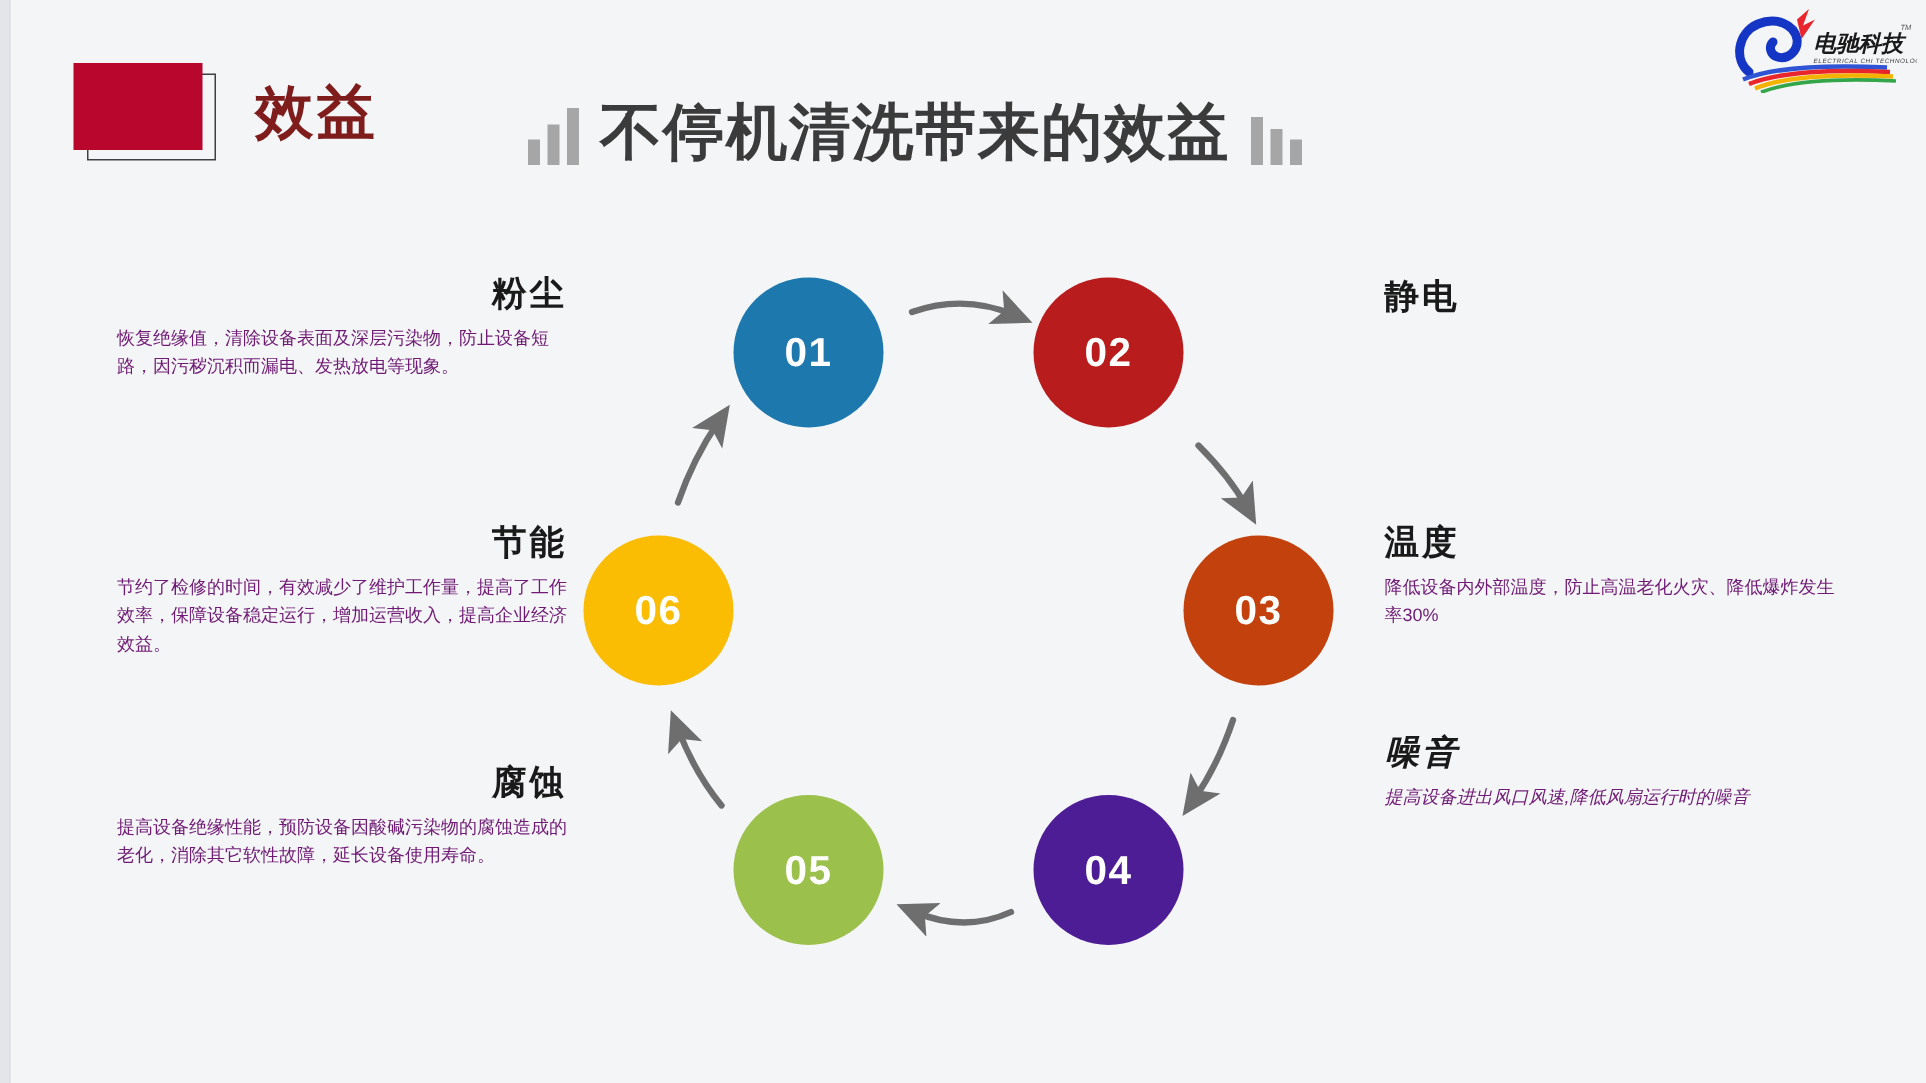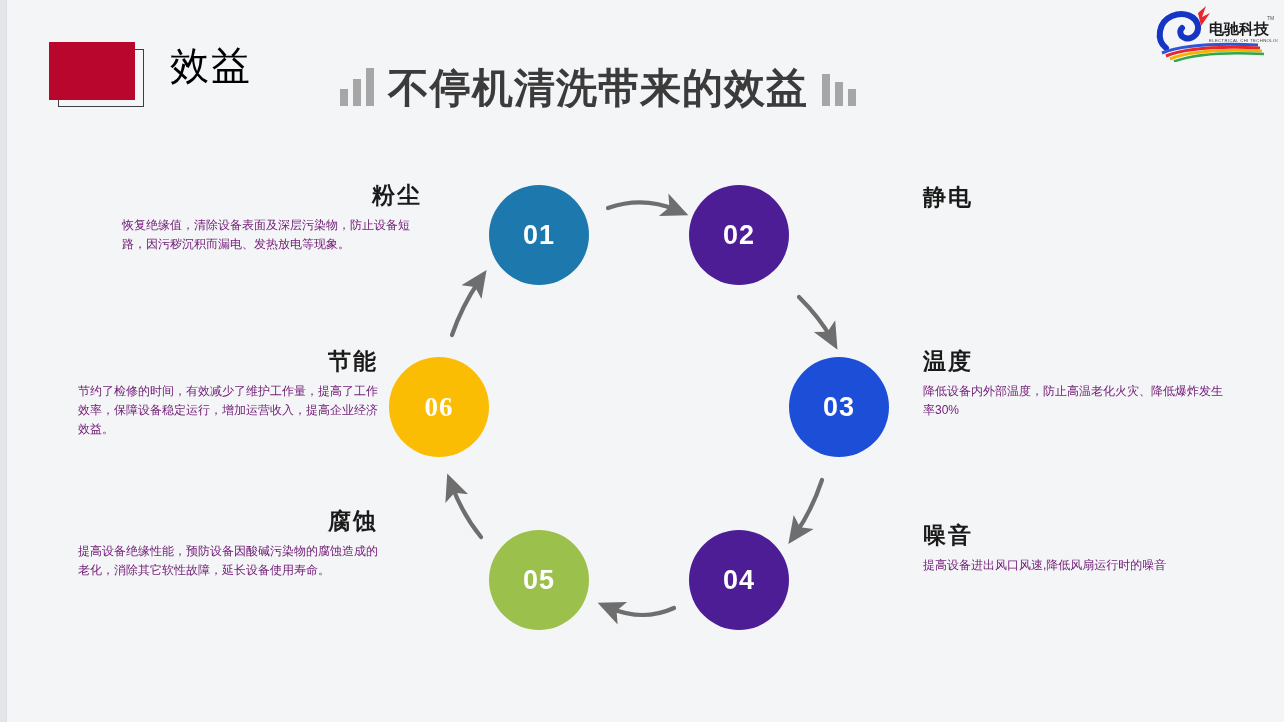--- a/index.html
+++ b/index.html
@@ -32,33 +32,33 @@
     background: transparent;
   }
   .badge-fill {
     position: absolute;
     left: 49px; top: 42px;
     width: 86px; height: 58px;
     background: #b8062c;
   }
   .badge-label {
     position: absolute;
-    left: 170px; top: 45px;
+    left: 170px; top: 55px;
     font-size: 39px;
-    font-weight: 400;
-    color: #000000;
+    font-weight: 700;
+    color: #7f1d1d;
     letter-spacing: 2px;
     line-height: 1.1;
   }
 
   .title-wrap {
     position: absolute;
-    left: 340px; top: 68px;
+    left: 352px; top: 68px;
     display: flex;
-    align-items: flex-start;
+    align-items: flex-end;
     gap: 14px;
   }
   .bars { display: flex; align-items: flex-end; gap: 5px; height: 38px; }
   .bars span { display: block; width: 8px; background: #a6a6a6; }
   .bars.asc span:nth-child(1) { height: 17px; }
   .bars.asc span:nth-child(2) { height: 27px; }
   .bars.asc span:nth-child(3) { height: 38px; }
   .bars.desc span:nth-child(1) { height: 32px; }
   .bars.desc span:nth-child(2) { height: 24px; }
   .bars.desc span:nth-child(3) { height: 17px; }
@@ -68,21 +68,21 @@
     color: #3b3b3b;
     letter-spacing: 1px;
     line-height: 1;
     padding-bottom: 1px;
   }
 
   
   .logo {
     position: absolute;
     right: 6px; top: 4px;
-    width: 124px; height: 58px;
+    width: 124px; height: 58px; font-style: italic;
   }
 
   
   .circle {
     position: absolute;
     width: 100px; height: 100px;
     border-radius: 50%;
     display: flex; align-items: center; justify-content: center;
     color: #ffffff;
     font-size: 27px;
@@ -116,26 +116,26 @@
   }
   .block .body {
     font-size: 12px;
     color: #701a75;
     line-height: 1.58;
   }
   .block.left { text-align: left; }
   .block.left .head { text-align: right; }
   .block.right { text-align: left; }
 
-  .b-dust    { left: 78px;  top: 182px; margin-left: 44px; }
+  .b-dust    { left: 78px;  top: 182px; }
   .b-energy  { left: 78px;  top: 348px; }
   .b-corr    { left: 78px;  top: 508px; }
   .b-static  { left: 923px; top: 184px; }
   .b-temp    { left: 923px; top: 348px; }
-  .b-noise   { left: 923px; top: 522px; }
+  .b-noise   { left: 923px; top: 488px; font-style: italic; }
 </style>
 </head>
 <body>
 
 <div id="slide">
 
   <div class="edge-strip"></div>
 
   <div class="badge-outline"></div>
   <div class="badge-fill"></div>
@@ -181,33 +181,33 @@
       <path d="M822 480 Q812 510 796 533"></path>
       <path d="M674 608 Q643 622 610 608"></path>
       <path d="M481 537 Q463 515 452 486"></path>
       <path d="M452 335 Q462 306 479 281"></path>
     </g>
   </svg>
 
   <div class="circle c1" style="background: rgb(29, 120, 174);">
     <span>01</span>
   </div>
-  <div class="circle c2" style="background: #4c1d95;">
+  <div class="circle c2" style="background: #b91c1c;">
     <span>02</span>
   </div>
-  <div class="circle c3" style="background: #1d4ed8;">
+  <div class="circle c3" style="background: #c2410c;">
     <span>03</span>
   </div>
   <div class="circle c4" style="background: #4c1d95;">
     <span>04</span>
   </div>
   <div class="circle c5" style="background: rgb(156, 192, 76);">
     <span>05</span>
   </div>
-  <div class="circle c6" style="background: rgb(251, 188, 4); font-family: Liberation Serif, serif;">
+  <div class="circle c6" style="background: rgb(251, 188, 4);">
     <span>06</span>
   </div>
 
   <div class="block left b-dust">
     <div class="head">粉尘</div>
     <div class="body">恢复绝缘值，清除设备表面及深层污染物，防止设备短路，因污秽沉积而漏电、发热放电等现象。</div>
   </div>
 
   <div class="block left b-corr">
     <div class="head">腐蚀</div>

